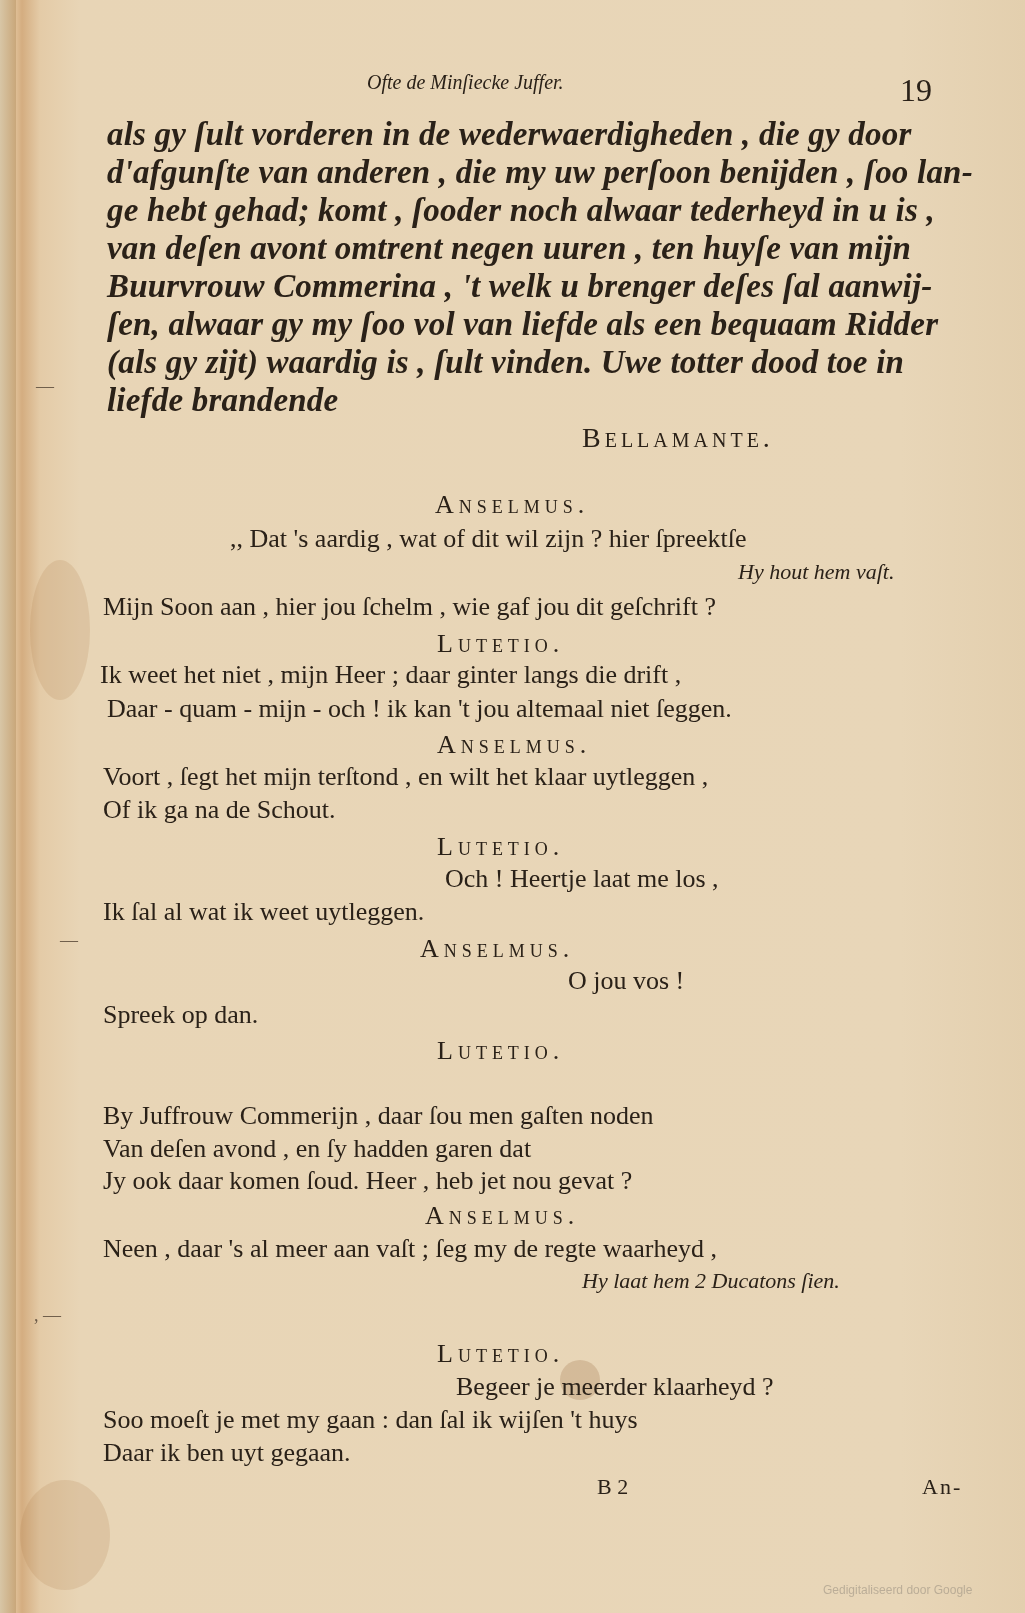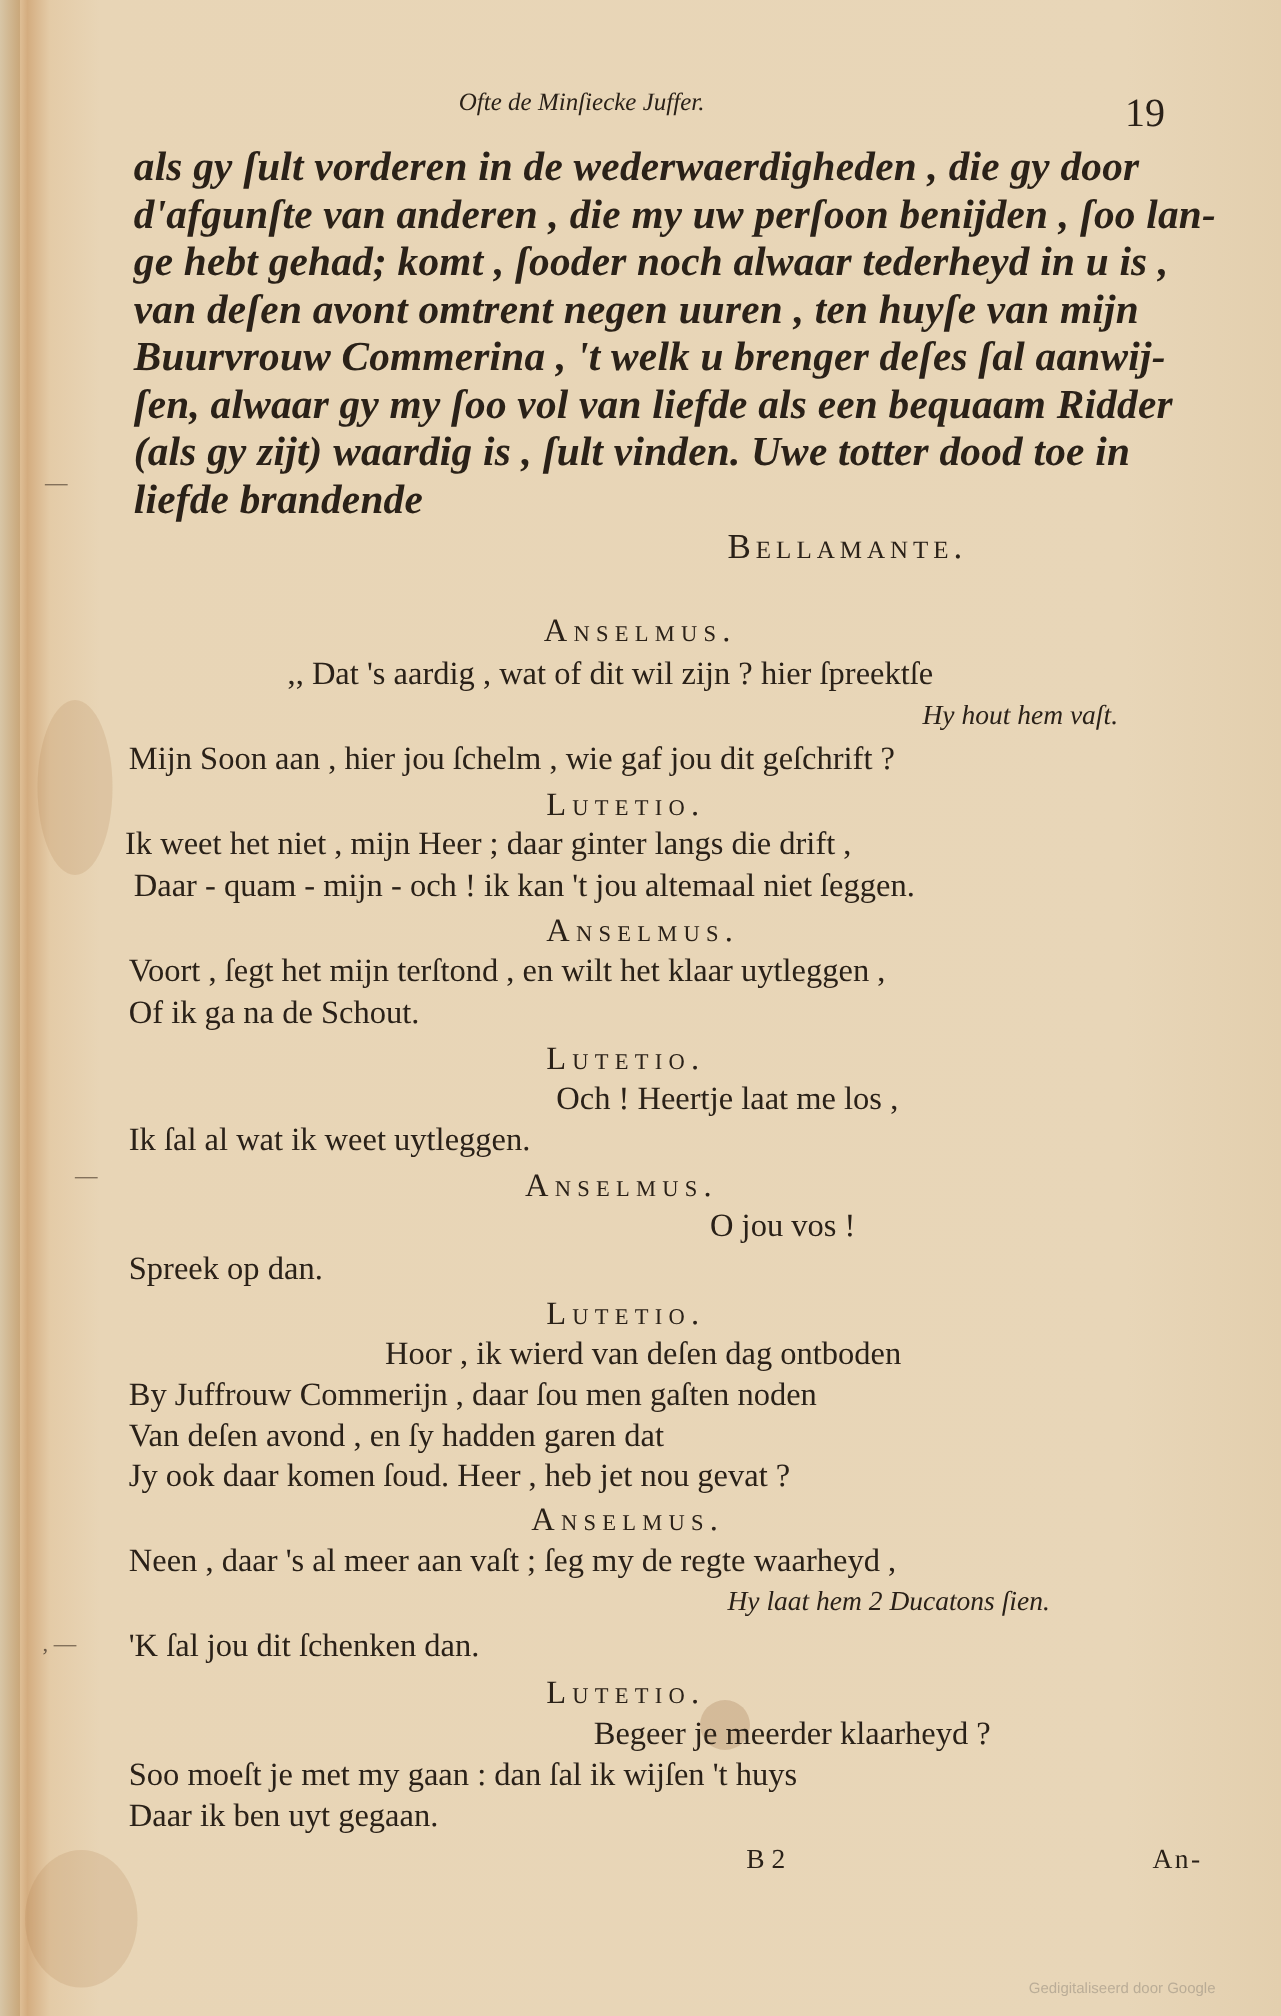--- a/index.html
+++ b/index.html
@@ -74,32 +74,30 @@
 
   <div class="line speaker" style="left:437px;top:834px;">Lutetio.</div>
   <div class="line verse" style="left:445px;top:866px;">Och ! Heertje laat me los ,</div>
   <div class="line verse" style="left:103px;top:899px;">Ik ſal al wat ik weet uytleggen.</div>
 
   <div class="line speaker" style="left:420px;top:936px;">Anselmus.</div>
   <div class="line verse" style="left:568px;top:968px;">O jou vos !</div>
   <div class="line verse" style="left:103px;top:1002px;">Spreek op dan.</div>
 
   <div class="line speaker" style="left:437px;top:1038px;">Lutetio.</div>
-  <div class="line verse" style="left:308px;top:1070px;">Hoor , ik wierd van deſen dag ontboden</div>
   <div class="line verse" style="left:103px;top:1103px;">By Juffrouw Commerijn , daar ſou men gaſten noden</div>
   <div class="line verse" style="left:103px;top:1136px;">Van deſen avond , en ſy hadden garen dat</div>
   <div class="line verse" style="left:103px;top:1168px;">Jy ook daar komen ſoud. Heer , heb jet nou gevat ?</div>
 
   <div class="line speaker" style="left:425px;top:1203px;">Anselmus.</div>
   <div class="line verse" style="left:103px;top:1236px;">Neen , daar 's al meer aan vaſt ; ſeg my de regte waarheyd ,</div>
   <div class="line stage" style="left:582px;top:1270px;">Hy laat hem 2 Ducatons ſien.</div>
-  <div class="line verse" style="left:103px;top:1304px;">'K ſal jou dit ſchenken dan.</div>
 
   <div class="line speaker" style="left:437px;top:1341px;">Lutetio.</div>
-  <div class="line verse" style="left:475px;top:1374px;">Begeer je meerder klaarheyd ?</div>
+  <div class="line verse" style="left:456px;top:1374px;">Begeer je meerder klaarheyd ?</div>
   <div class="line verse" style="left:103px;top:1407px;">Soo moeſt je met my gaan : dan ſal ik wijſen 't huys</div>
   <div class="line verse" style="left:103px;top:1440px;">Daar ik ben uyt gegaan.</div>
 
   <div class="line footer" style="left:565px;top:1476px;">B 2</div>
   <div class="line footer" style="left:890px;top:1476px;letter-spacing:2px;">An-</div>
 
   <div class="line watermark" style="left:823px;top:1584px;">Gedigitaliseerd door Google</div>
 </div>
 
 </body></html>

